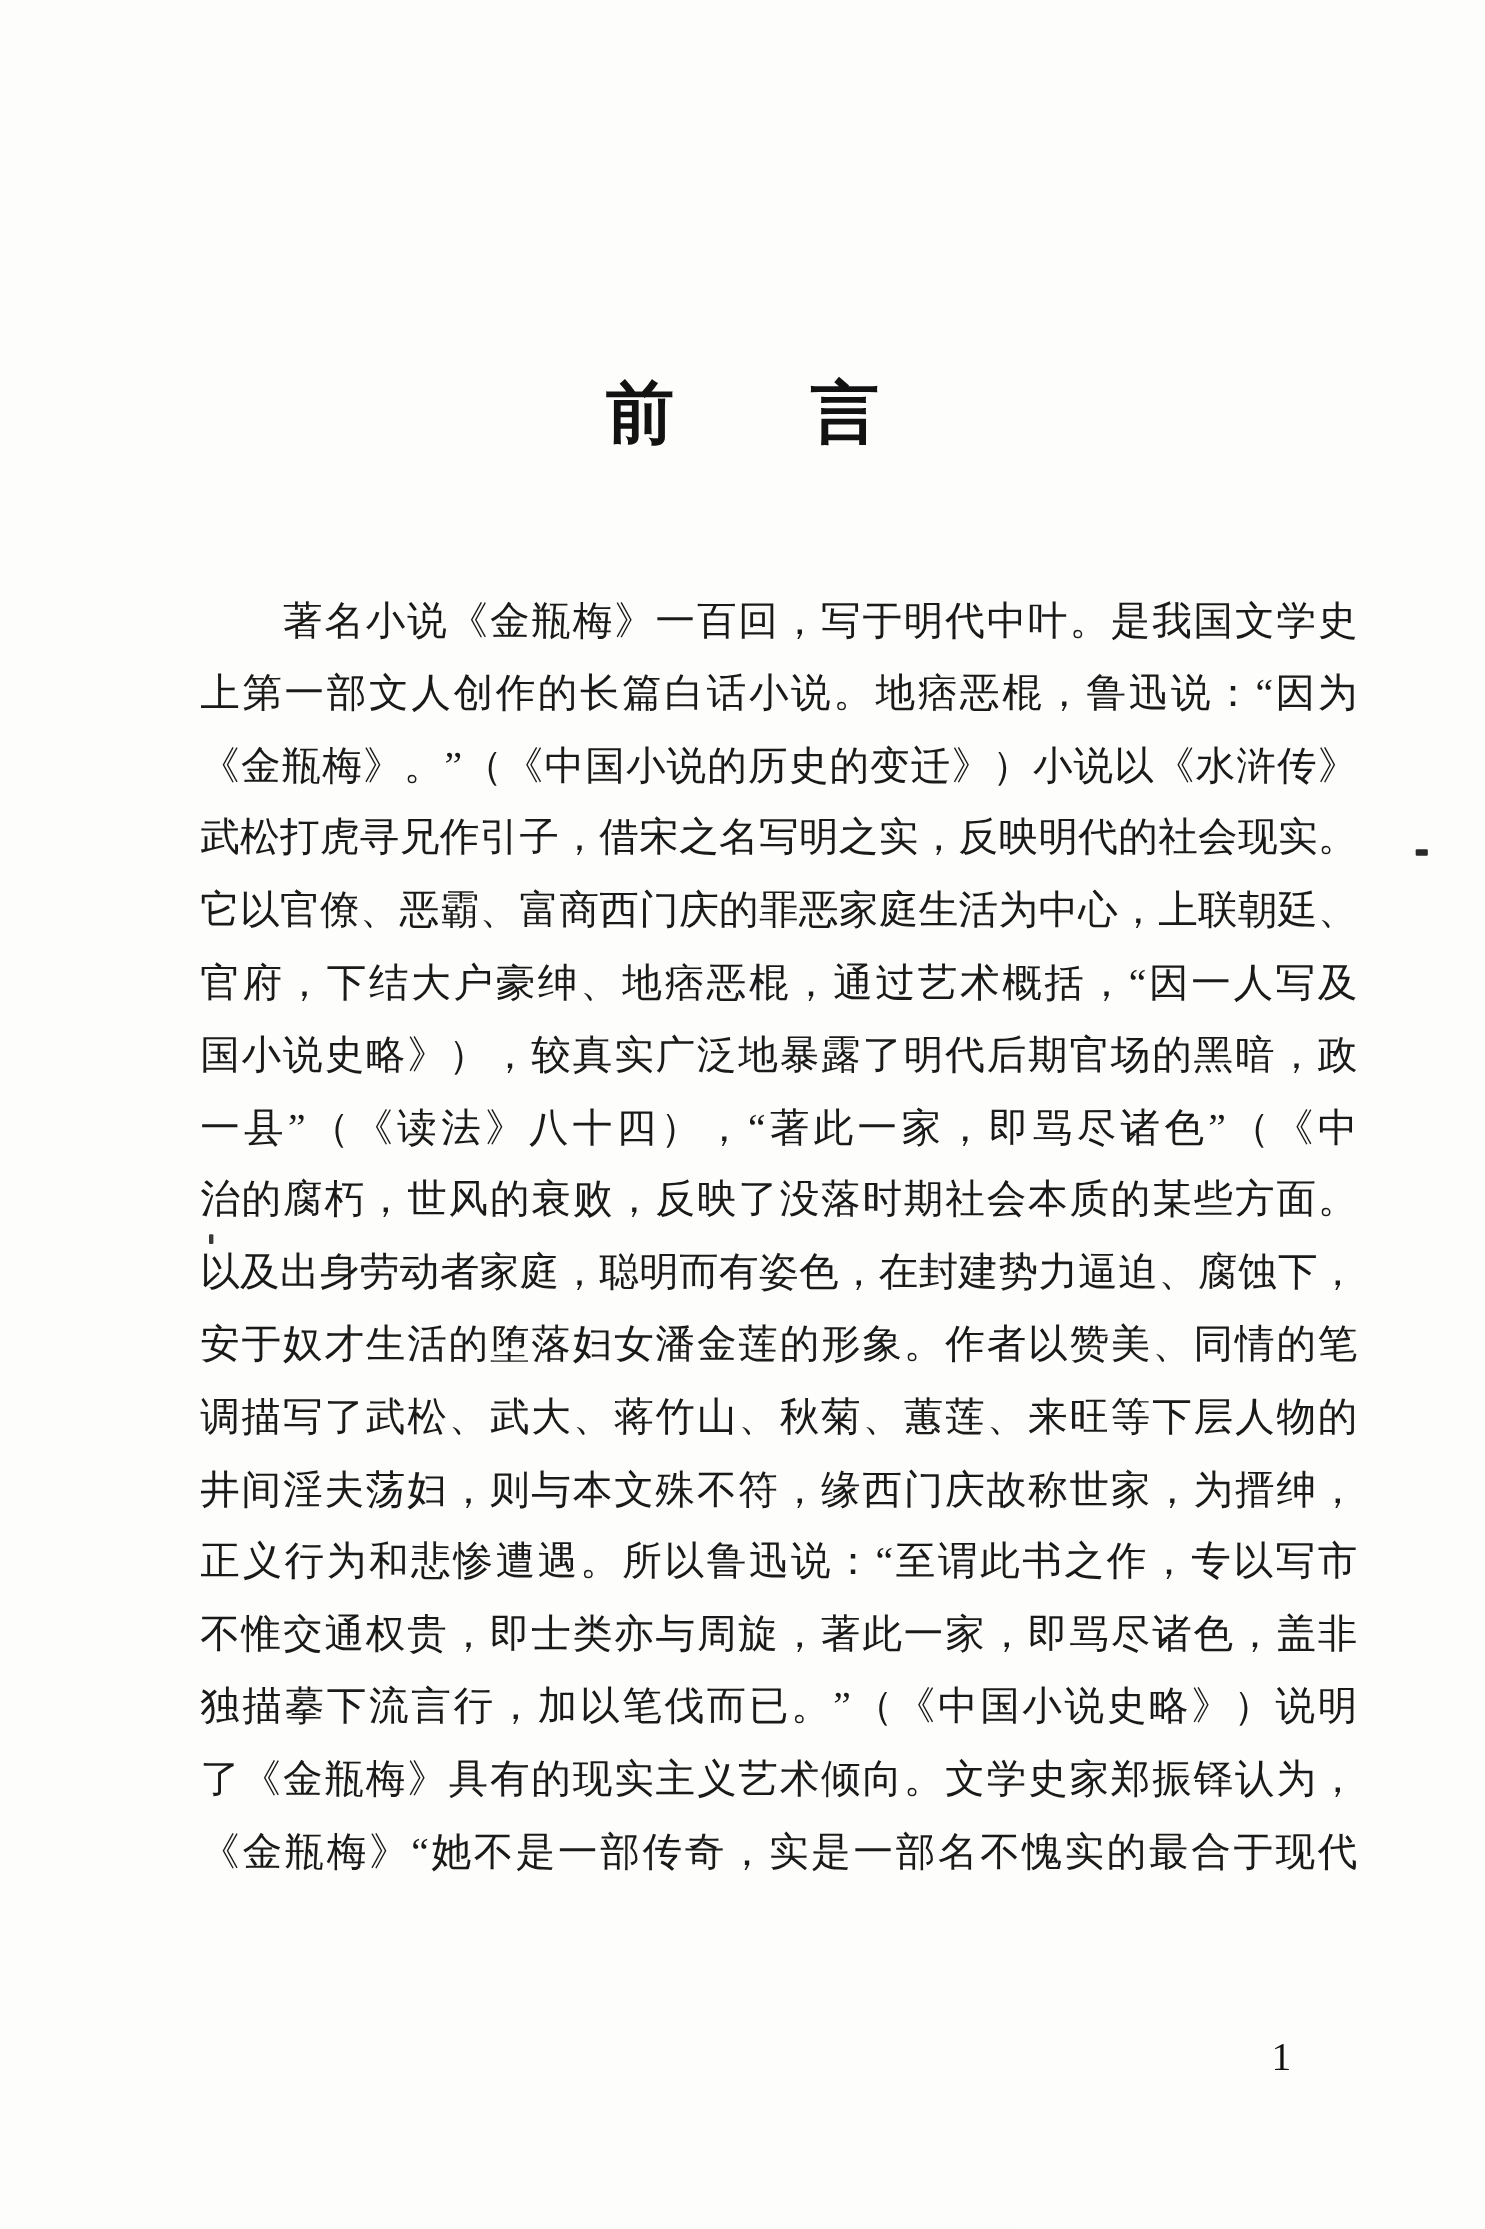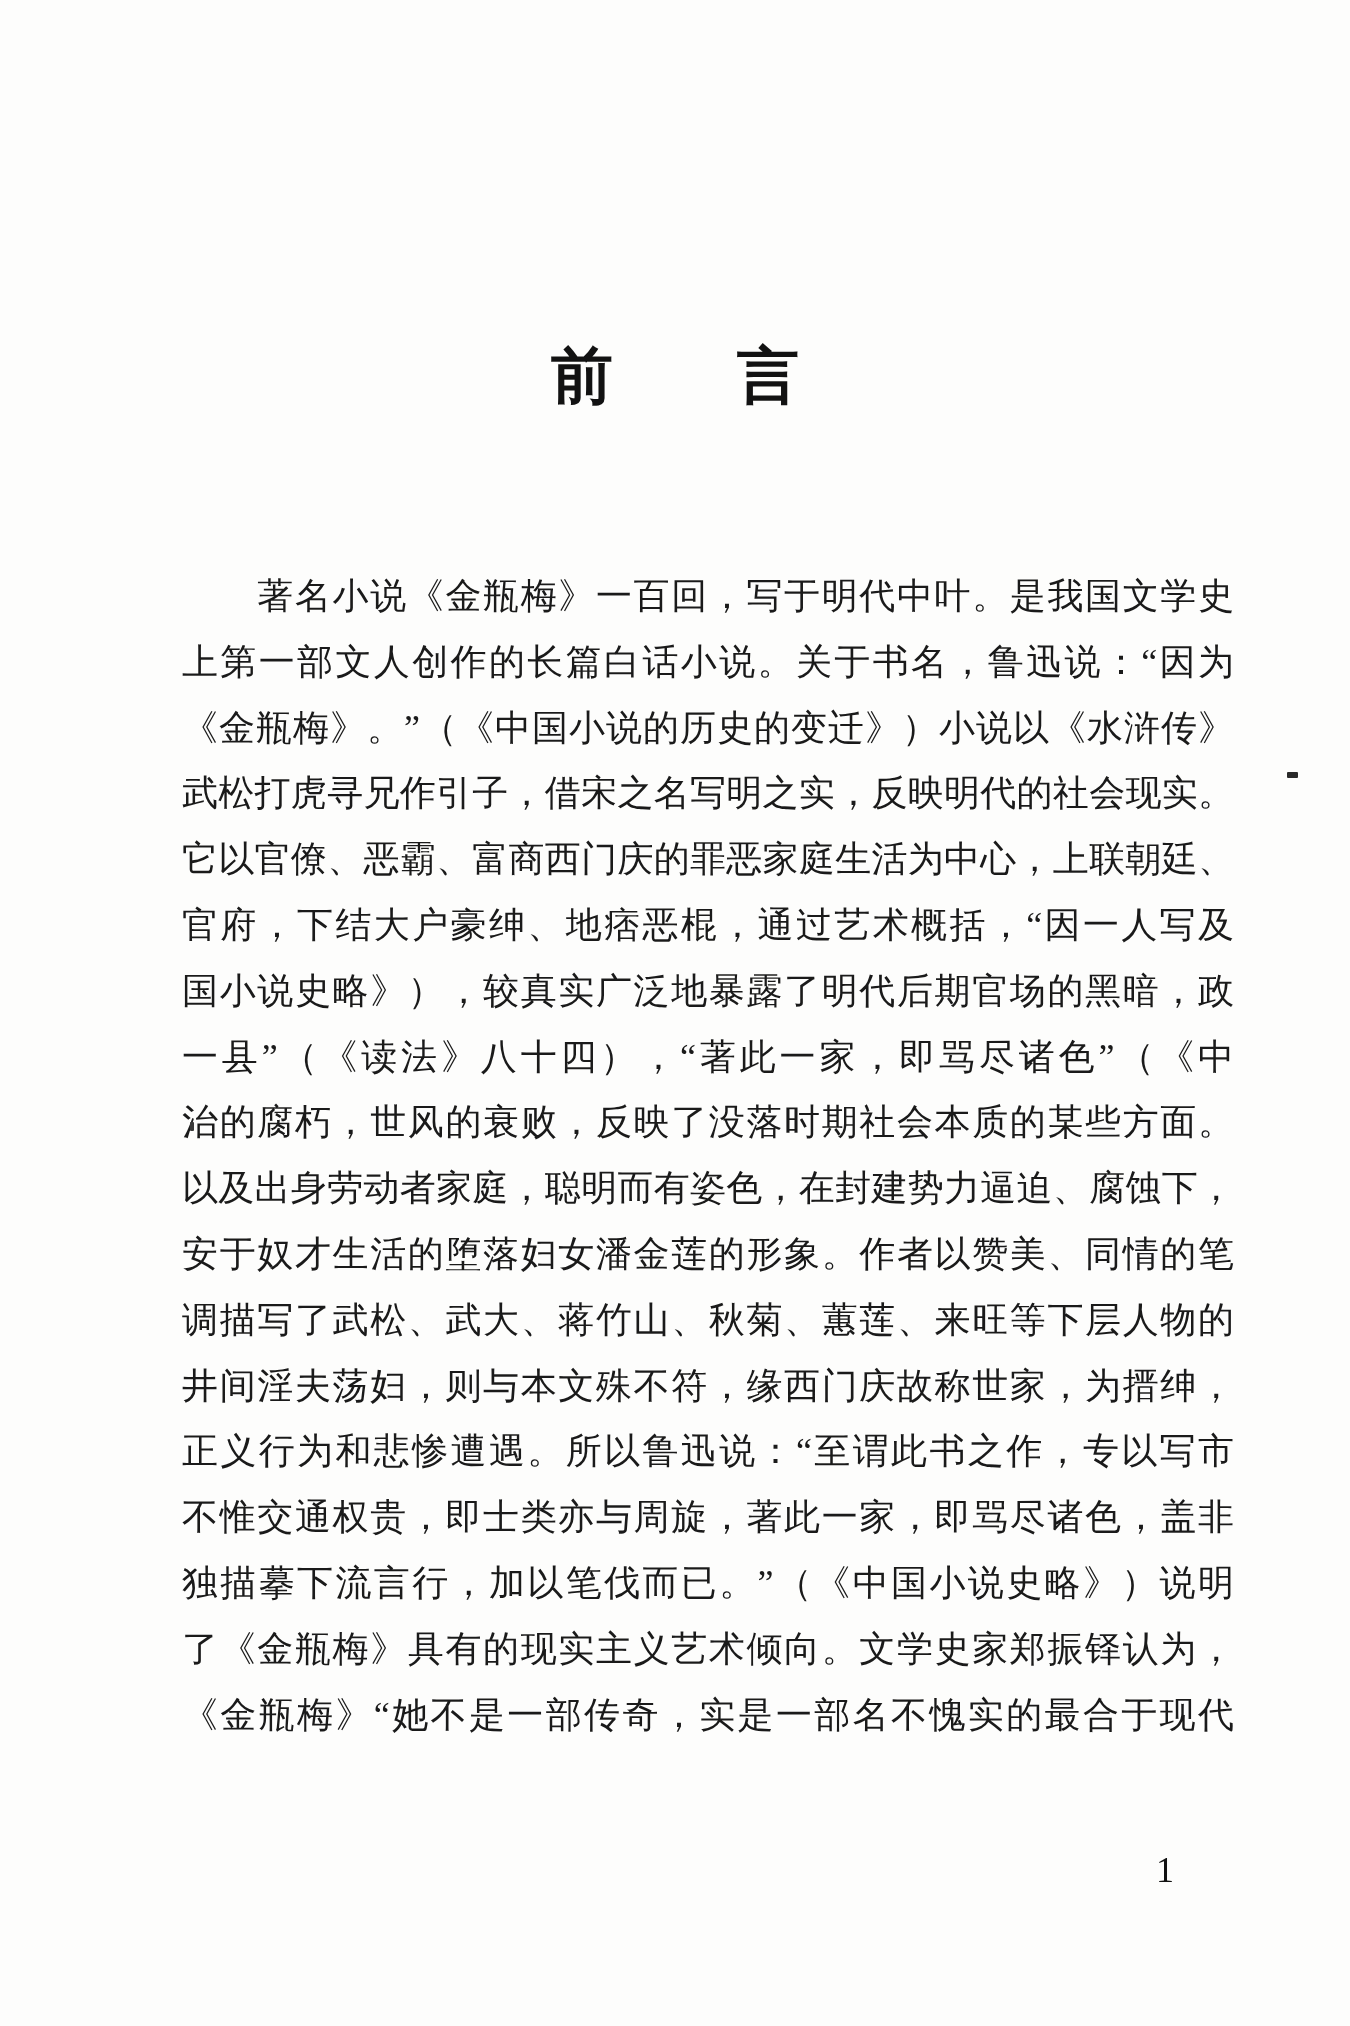--- a/index.html
+++ b/index.html
@@ -23,21 +23,21 @@
     width: 100%;
     text-align: center;
     font-size: 62px;
     line-height: 68px;
     font-weight: bold;
     color: #121212;
     white-space: pre;
   }
   .text-column {
     position: absolute;
-    top: 564px;
+    top: 532px;
     left: 182px;
     width: 1052px;
   }
   .text-line {
     height: 65.8px;
     line-height: 65.8px;
     font-size: 36px;
     color: #1a1a1a;
     text-align: justify;
     text-align-last: justify;
@@ -73,21 +73,21 @@
 </style>
 </head>
 <body>
 
 <div class="page">
 
   <div class="doc-title">前　　言</div>
 
   <div class="text-column">
     <div class="text-line">　　著名小说《金瓶梅》一百回，写于明代中叶。是我国文学史</div>
-    <div class="text-line">上第一部文人创作的长篇白话小说。关于书名，鲁迅说：“因为</div>
+    <div class="text-line">上第一部文人创作的长篇白话小说。地痞恶棍，鲁迅说：“因为</div>
     <div class="text-line">《金瓶梅》。”（《中国小说的历史的变迁》）小说以《水浒传》</div>
     <div class="text-line">武松打虎寻兄作引子，借宋之名写明之实，反映明代的社会现实。</div>
     <div class="text-line">它以官僚、恶霸、富商西门庆的罪恶家庭生活为中心，上联朝廷、</div>
     <div class="text-line">官府，下结大户豪绅、地痞恶棍，通过艺术概括，“因一人写及</div>
     <div class="text-line">国小说史略》），较真实广泛地暴露了明代后期官场的黑暗，政</div>
     <div class="text-line">一县”（《读法》八十四），“著此一家，即骂尽诸色”（《中</div>
     <div class="text-line">治的腐朽，世风的衰败，反映了没落时期社会本质的某些方面。</div>
     <div class="text-line">以及出身劳动者家庭，聪明而有姿色，在封建势力逼迫、腐蚀下，</div>
     <div class="text-line">安于奴才生活的堕落妇女潘金莲的形象。作者以赞美、同情的笔</div>
     <div class="text-line">调描写了武松、武大、蒋竹山、秋菊、蕙莲、来旺等下层人物的</div>

